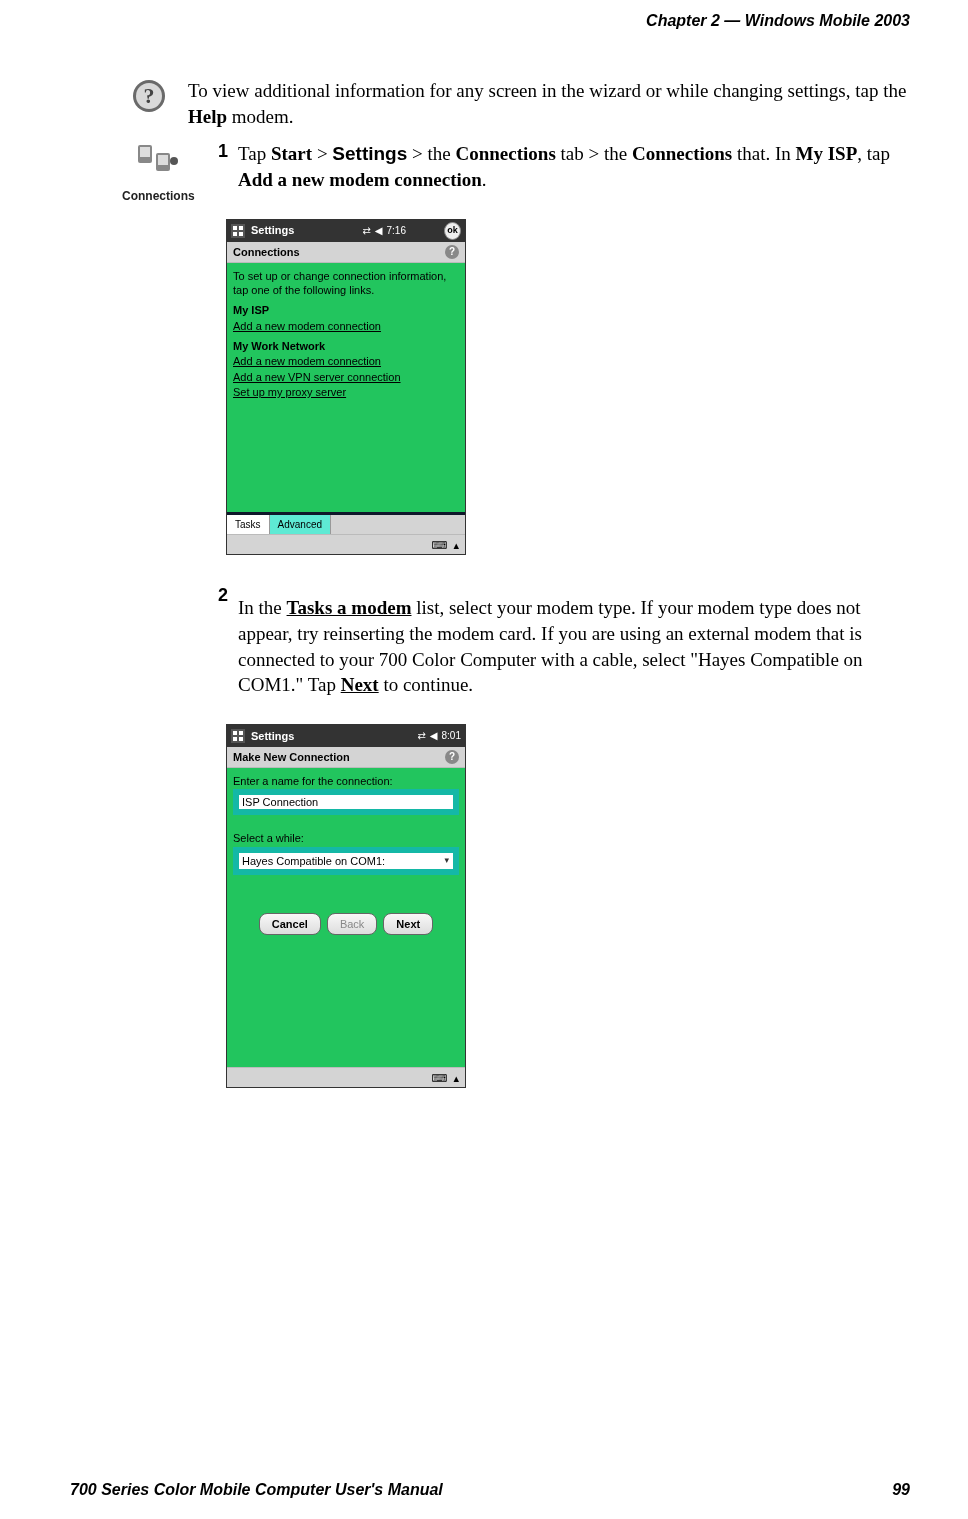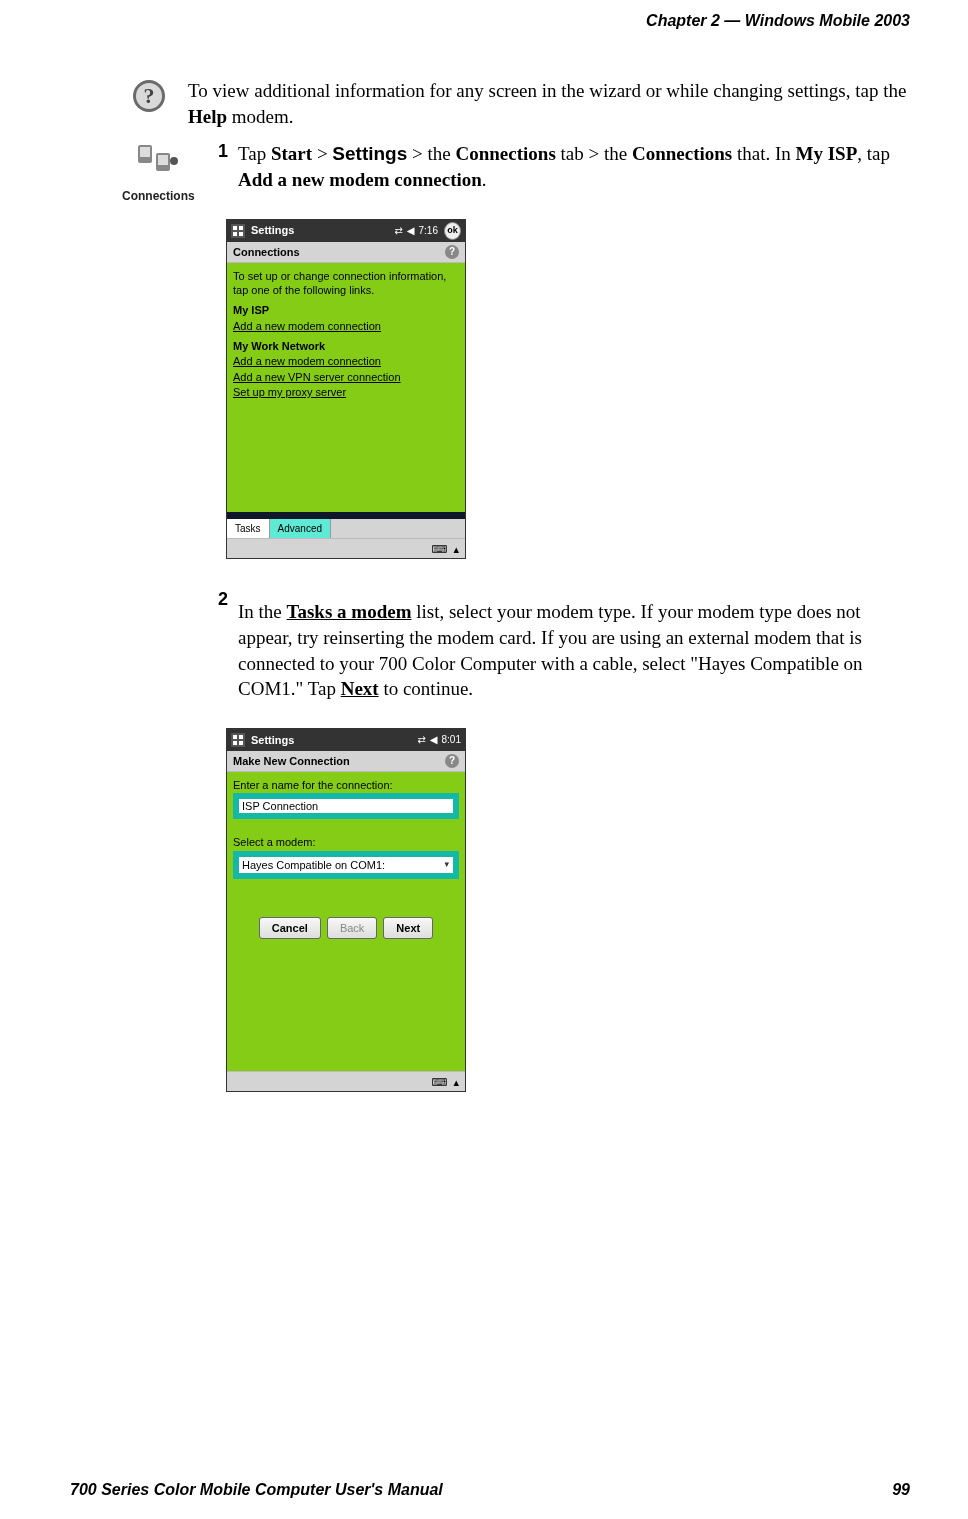--- a/index.html
+++ b/index.html
@@ -115,44 +115,45 @@
     gap: 6px;
   }
   .pda-flag { width: 14px; height: 14px; }
   .pda-title-text { font-weight: 700; flex: 1; font-size: 11px; }
   .pda-status-icons { display: flex; gap: 4px; align-items: center; font-size: 10px; }
   .pda-ok {
     width: 17px; height: 18px; border-radius: 50%;
     background: #eee; color: #000; font-weight: 700;
     font-size: 9px; display: flex; align-items: center; justify-content: center;
     border: 1px solid #888;
+    margin-left: 32px;
   }
   .pda-subhead {
     background: #d4d4d4;
     padding: 3px 6px;
     font-weight: 700;
     display: flex;
     align-items: center;
     justify-content: space-between;
     border-bottom: 1px solid #bbb;
   }
   .pda-help-small {
     width: 14px; height: 14px; border-radius: 50%;
     background: #888; color: #fff; font-weight: 700;
     font-size: 10px; display: flex; align-items: center; justify-content: center;
   }
-  .pda-body { padding: 6px 6px 2px 6px; background: #84cc16; color: #000; }
+  .pda-body { padding: 6px 6px 2px 6px; background: #22c55e; color: #000; }
   .pda-label-b { font-weight: 700; margin-top: 6px; }
   .pda-link { text-decoration: underline; color: #000; display: block; margin: 1px 0; }
   .pda-spacer1 { height: 110px; }
   .pda-tabs {
     background: #d4d4d4;
     display: flex;
     font-size: 10px;
-    border-top: 7px solid #0f172a;
+    border-top: 3px solid #0f172a;
   }
   .pda-tab {
     padding: 3px 8px;
     border-right: 1px solid #999;
     background: #fff;
   }
   .pda-tab.inactive { background: #5eead4; }
   .pda-bottombar {
     background: #d4d4d4;
     height: 20px;
@@ -183,21 +184,21 @@
   .pda-btnrow {
     display: flex; justify-content: center; gap: 6px; margin-top: 38px;
   }
   .pda-btn {
     border: 1px solid #666;
     padding: 3px 12px;
     font-family: Tahoma, sans-serif;
     font-size: 11px;
     font-weight: 700;
     background: linear-gradient(#f8f8f8,#ddd);
-    border-radius: 3px;
+    border-radius: 8px;
   }
   .pda-btn.disabled { color: #888; font-weight: 400; }
   .pda-spacer2 { height: 130px; }
 </style>
 </head>
 <body>
 
 <div class="page-header">Chapter  2  —    Windows Mobile 2003</div>
 
 <div class="content">
@@ -301,21 +302,21 @@
             <span>8:01</span>
           </span>
         </div>
         <div class="pda-subhead">
           <span>Make New Connection</span>
           <span class="pda-help-small">?</span>
         </div>
         <div class="pda-body">
           <div>Enter a name for the connection:</div>
           <input class="pda-input" value="ISP Connection" style="">
-          <div>Select a modem:</div>
+          <div>Select a while:</div>
           <div class="pda-input pda-select">
             <span>Hayes Compatible on COM1:</span>
             <span class="chev">▾</span>
           </div>
           <div class="pda-btnrow">
             <div class="pda-btn">Cancel</div>
             <div class="pda-btn disabled">Back</div>
             <div class="pda-btn">Next</div>
           </div>
           <div class="pda-spacer2"></div>

